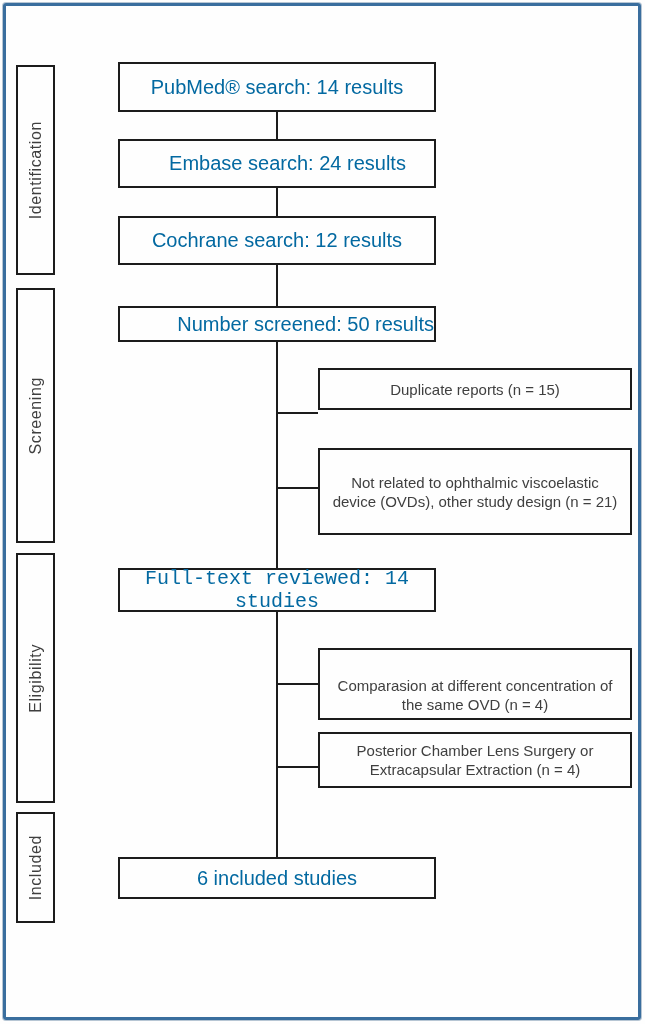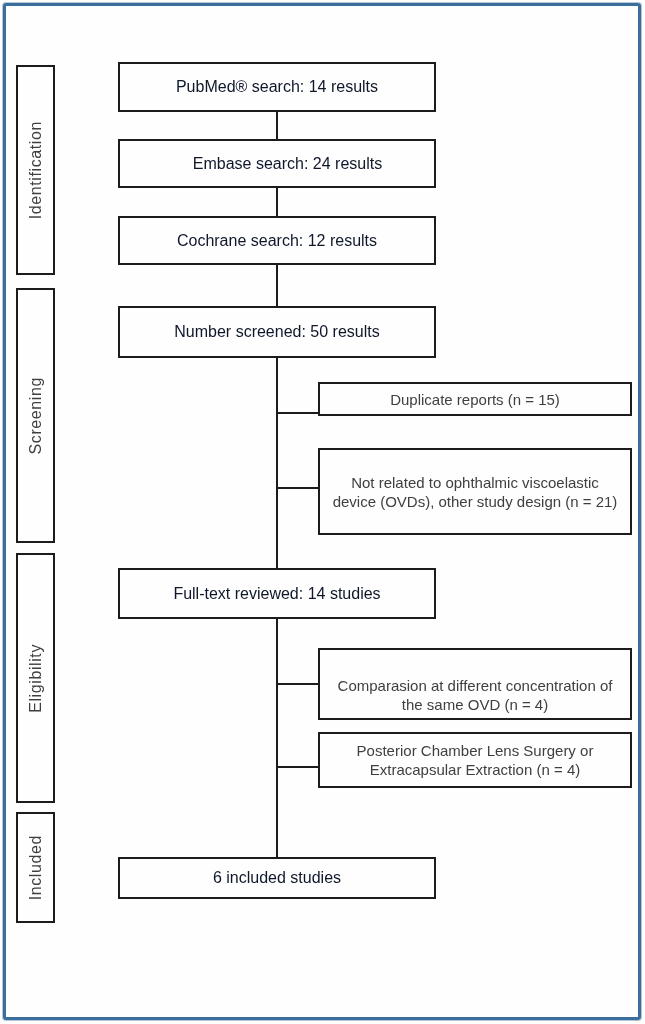--- a/index.html
+++ b/index.html
@@ -64,22 +64,22 @@
     position: absolute;
     left: 118px;
     width: 318px;
     border: 2.5px solid #1c1c1c;
     background: #fefefe;
     box-sizing: border-box;
     display: flex;
     align-items: center;
     justify-content: center;
     text-align: center;
-    font-size: 16px;
-    color: #0f172a;
+    font-size: 20px;
+    color: #0369a1;
   }
   
   .sbox {
     position: absolute;
     left: 318px;
     width: 314px;
     border: 2.5px solid #1c1c1c;
     background: #fefefe;
     box-sizing: border-box;
     display: flex;
@@ -121,31 +121,31 @@
 
   <div class="mbox" style="top: 62px; height: 50px;">
     <span>PubMed® search: 14 results</span>
   </div>
   <div class="mbox" style="top: 139px; height: 49px; padding-left: 21px;">
     <span>Embase search: 24 results</span>
   </div>
   <div class="mbox" style="top: 216px; height: 49px;">
     <span>Cochrane search: 12 results</span>
   </div>
-  <div class="mbox" style="top: 306px; height: 52px;">
+  <div class="mbox" style="top: 306px; height: 36px; justify-content: flex-end;">
     <span>Number screened: 50 results</span>
   </div>
-  <div class="mbox" style="top: 568px; height: 51px;">
+  <div class="mbox" style="top: 568px; height: 44px; font-family: Liberation Mono, monospace;">
     <span>Full-text reviewed: 14 studies</span>
   </div>
   <div class="mbox" style="top: 857px; height: 42px;">
     <span>6 included studies</span>
   </div>
 
-  <div class="sbox" style="top: 382px; height: 34px;">
+  <div class="sbox" style="top: 368px; height: 42px;">
     <span>Duplicate reports (n = 15)</span>
   </div>
   <div class="sbox" style="top: 448px; height: 87px;">
     <span>Not related to ophthalmic viscoelastic device (OVDs), other study design (n = 21)</span>
   </div>
   <div class="sbox" style="top: 648px; height: 72px; align-items: flex-end;">
     <span>Comparasion at different concentration of the same OVD (n = 4)</span>
   </div>
   <div class="sbox" style="top: 732px; height: 56px;">
     <span>Posterior Chamber Lens Surgery or Extracapsular Extraction (n = 4)</span>

